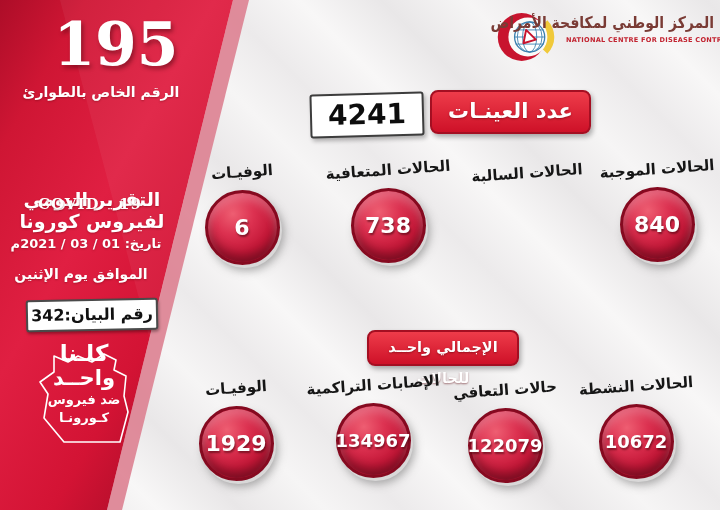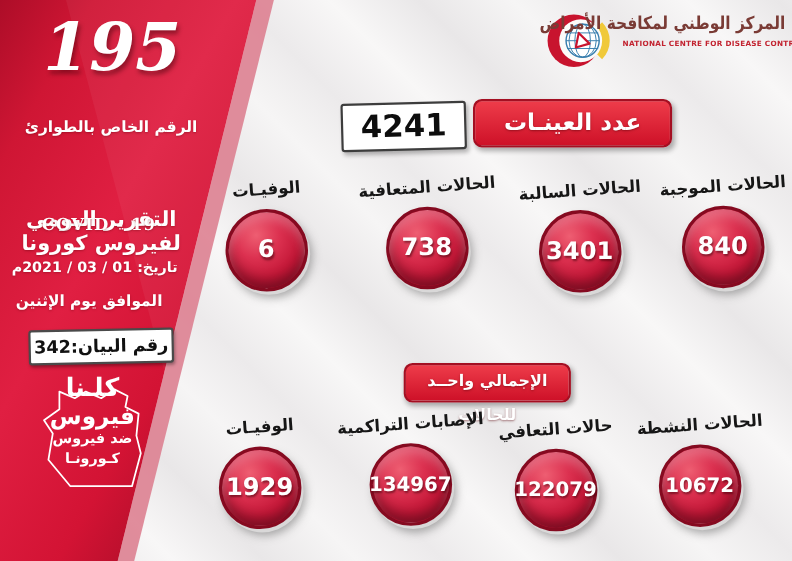--- a/index.html
+++ b/index.html
@@ -8,24 +8,24 @@
     position:relative; width:720px; height:510px; overflow:hidden;
     background:
       repeating-linear-gradient(45deg,
         #f6f5f5 0px, #eceaeb 55px, #f8f7f7 112px, #e9e7e8 170px, #f6f5f5 230px);
   }
   
   .sidebar-svg{ position:absolute; left:0; top:0; }
   
   .sb{ position:absolute; color:#fff; text-align:center; direction:rtl;
        text-shadow:0 1px 2px rgba(80,0,10,.35); }
-  .big-num{ left:18px; top:8px; width:168px; font-family:"DejaVu Serif", serif;
-            font-weight:bold; font-style:italic; font-size:60px; line-height:72px;
+  .big-num{ left:32px; top:8px; width:168px; font-family:"DejaVu Serif", serif;
+            font-weight:bold; font-size:60px; line-height:72px;
             text-shadow:2px 3px 4px rgba(60,0,8,.45); }
-  .emerg{ left:12px; top:84px; width:178px; font-size:14px; font-weight:bold;margin-top:24px; }
+  .emerg{ left:12px; top:84px; width:178px; font-size:14px; font-weight:bold; }
   .rep-title{ left:4px; top:188px; width:176px; font-size:19px; font-weight:bold; }
   .covid{ left:4px; top:195px; width:172px; font-family:"DejaVu Serif", serif;
           font-size:15px; font-weight:bold; letter-spacing:1px; direction:ltr; }
   .date-line{ left:0px; top:236px; width:172px; font-size:13px; font-weight:bold; }
   .day-line{ left:0px; top:266px; width:162px; font-size:14px; font-weight:bold; }
   .stmt-box{ position:absolute; left:26px; top:299px; width:132px; height:32px;
              background:#fff; border:2px solid #4a4a4a; border-radius:3px;
              color:#111; font-size:16px; font-weight:bold; line-height:28px;
              text-align:center; direction:rtl; transform:rotate(-1.2deg);
              box-shadow:1px 2px 3px rgba(0,0,0,.35); }
@@ -43,21 +43,21 @@
   .logo-ar{ font-size:14px; font-weight:bold; color:#7a3b35; direction:rtl;
             white-space:nowrap; transform:scaleY(1.15); }
   .logo-en{ margin-top:6px; font-size:6.6px; font-weight:bold; color:#c22330;
             letter-spacing:.25px; white-space:nowrap; }
   
   .red-banner{ position:absolute; background:linear-gradient(#ee3c4a,#ce1128);
                border:2px solid #a40f22; border-radius:8px; color:#fff;
                font-weight:bold; text-align:center; direction:rtl;
                box-shadow:2px 3px 5px rgba(0,0,0,.3);
                text-shadow:0 1px 2px rgba(90,0,10,.5); }
-  .samples-banner{ left:430px; top:90px; width:181px; height:44px;
+  .samples-banner{ left:430px; top:90px; width:161px; height:44px;
                    font-size:21px; line-height:39px; }
   .totals-banner{ left:367px; top:330px; width:152px; height:36px;
                   font-size:14.5px; line-height:31px; }
   .samples-value{ position:absolute; left:310px; top:93px; width:114px; height:44px;
                   background:#fff; border:2px solid #3d3d3d; border-radius:3px;
                   color:#0d0d0d; font-size:28px; font-weight:bold; line-height:39px;
                   text-align:center; transform:rotate(-1.5deg);
                   box-shadow:2px 3px 4px rgba(0,0,0,.28); }
   
   .cell{ position:absolute; width:140px; text-align:center; }
@@ -105,21 +105,21 @@
   <div class="sb covid">COVID - 19</div>
   <div class="sb date-line">تاريخ: 01 / 03 / 2021م</div>
   <div class="sb day-line">الموافق يوم الإثنين</div>
   <div class="stmt-box">رقم البيان:342</div>
 
   <div class="slogan">
     <svg width="100" height="112" viewBox="0 0 100 100">
       <path d="M20,8 L34,14 L44,8 L58,14 L70,6 L82,12 L80,22 L92,28 L90,48 L94,64 L86,94 L30,94 L10,70 L14,46 L6,34 L20,24 Z" fill="none" stroke="#ffffff" stroke-width="1.6" stroke-linejoin="round"></path>
     </svg>
     <div class="sl1">كلـنا</div>
-    <div class="sl2">فيروس</div>
+    <div class="sl2">واحــد</div>
     <div class="sl3">ضد فيروس</div>
     <div class="sl4">كـورونـا</div>
   </div>
 
   <div class="logo">
     <svg class="logo-mark" width="62" height="62" viewBox="0 0 70 62">
       <path d="M58,12 A27,27 0 0 1 58,50 L51,43 A18,18 0 0 0 51,19 Z" fill="#f0c93a"></path>
       <circle cx="29" cy="31" r="27" fill="#c8142e"></circle>
       <circle cx="36" cy="31" r="22" fill="#fcfbf9"></circle>
       <circle cx="38" cy="31" r="17" fill="#ffffff" stroke="#3a7fae" stroke-width="1.5"></circle>
@@ -138,21 +138,20 @@
 
   <div class="red-banner samples-banner">عدد العينـات</div>
   <div class="samples-value">4241</div>
 
   <div class="cell r1c0">
     <div class="lbl">الحالات الموجبة</div>
     <div class="badge">840</div>
   </div>
   <div class="cell r1c1">
     <div class="lbl">الحالات السالبة</div>
-    <div class="badge">3401</div>
   </div>
   <div class="cell r1c2">
     <div class="lbl">الحالات المتعافية</div>
     <div class="badge">738</div>
   </div>
   <div class="cell r1c3">
     <div class="lbl">الوفيـات</div>
     <div class="badge">6</div>
   </div>
 

